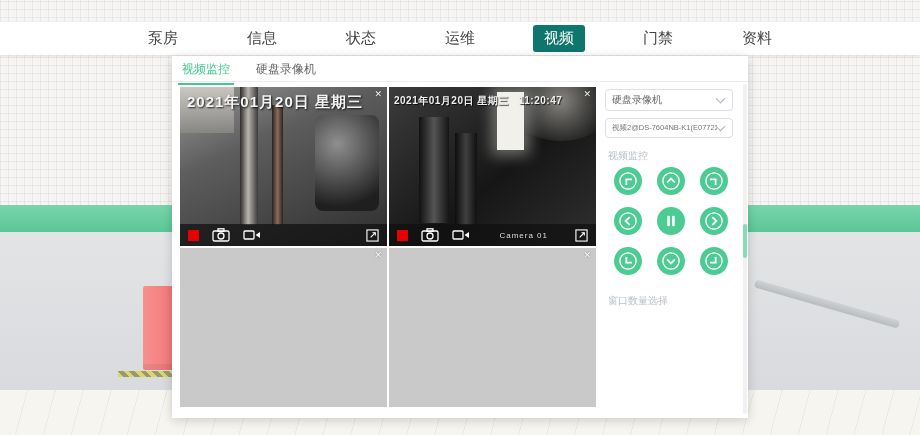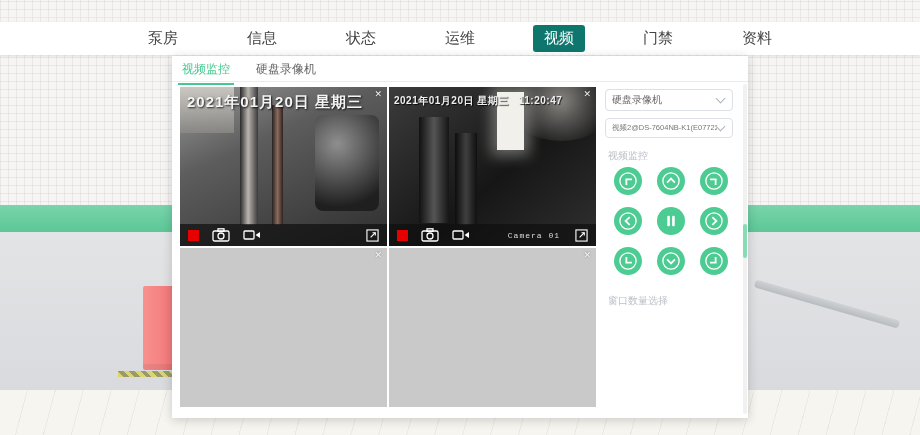--- a/index.html
+++ b/index.html
@@ -78,22 +78,22 @@
   .osd-line{position:absolute;left:5px;top:7px;width:205px;white-space:nowrap;overflow:hidden;
     color:#efefef;font-weight:bold;font-size:10px;letter-spacing:.5px;
     text-shadow:1px 1px 1px rgba(0,0,0,.8);z-index:3;}
   .osd-line .osd-time{margin-left:10px;}
 
   .pane-bar{position:absolute;left:0;right:0;bottom:0;height:22px;background:rgba(15,15,15,.72);
     display:flex;align-items:center;gap:13px;padding:0 8px;z-index:4;}
   .rec-dot{width:11px;height:11px;background:#e60000;cursor:pointer;}
   .bar-icon{display:flex;align-items:center;cursor:pointer;}
   .bar-spacer{flex:1;}
-  .cam-label{color:#ddd;font-family:Liberation Mono, monospace;
-    font-size:8px;letter-spacing:1px;margin-right:2px;white-space:nowrap;}
+  .cam-label{color:#ddd;font-family:Liberation Sans, sans-serif;
+    font-size:8px;letter-spacing:1px;margin-right:14px;white-space:nowrap;}
 
   
   .rp-select{position:absolute;left:433px;width:128px;height:22px;border:1px solid #dcdfe6;border-radius:4px;
     background:#fff;display:flex;align-items:center;cursor:pointer;box-sizing:border-box;}
   .rp-select .sel-value{flex:1;padding:0 6px;font-size:10px;color:#666;white-space:nowrap;overflow:hidden;}
   .rp-select.small .sel-value{font-size:7.5px;color:#777;}
   .chev{width:6px;height:6px;border-right:1.4px solid #b0b3b8;border-bottom:1.4px solid #b0b3b8;
     transform:rotate(45deg);margin-right:8px;margin-top:-3px;flex:none;}
   .sel1{top:33px;}
   .sel2{top:62px;height:20px;}

